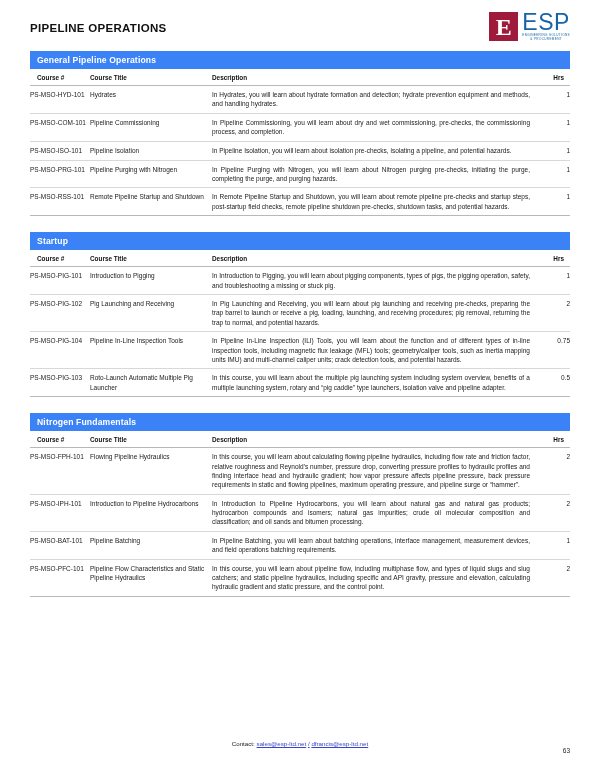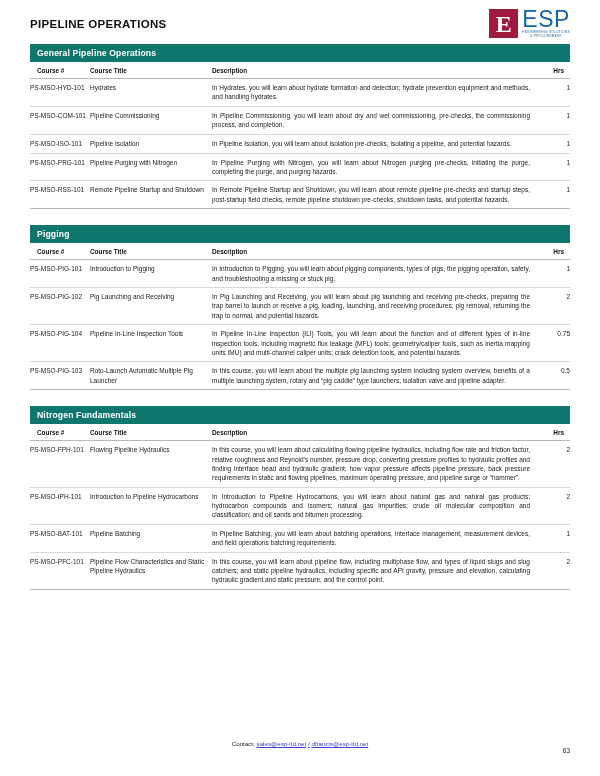--- a/index.html
+++ b/index.html
@@ -19,21 +19,21 @@
   .page {
     width: 600px;
     height: 776px;
     position: relative;
     box-sizing: border-box;
     padding: 0 30px;
   }
 
   
   .page-header {
-    height: 44px;
+    height: 51px;
     display: flex;
     align-items: center;
     justify-content: space-between;
   }
   .doc-title {
     font-size: 11.5px;
     font-weight: bold;
     letter-spacing: 0.3px;
     color: #111111;
     margin: 0;
@@ -88,21 +88,21 @@
   table.course-table {
     width: 540px;
     border-collapse: collapse;
     table-layout: fixed;
   }
   .band-row td {
     background: #00AEEF;
     padding: 0;
   }
   .band {
-    background: #0f766e;
+    background: #3b82f6;
     color: #ffffff;
     font-size: 8.6px;
     font-weight: bold;
     padding: 4px 7px 4px 7px;
     letter-spacing: 0.15px;
   }
   thead.col-head th {
     font-size: 6.4px;
     font-weight: bold;
     text-align: left;
@@ -241,21 +241,21 @@
         <table class="course-table">
           <colgroup>
             <col class="col-code">
             <col class="col-title">
             <col class="col-desc">
             <col class="col-hrs">
           </colgroup>
           <thead>
             <tr class="band-row">
               <td colspan="4">
-                <div class="band">Pigging</div>
+                <div class="band">Startup</div>
               </td>
             </tr>
           </thead>
           <thead class="col-head">
             <tr>
               <th class="col-code">Course #</th>
               <th class="col-title">Course Title</th>
               <th class="col-desc">Description</th>
               <th class="col-hrs">Hrs</th>
             </tr>

